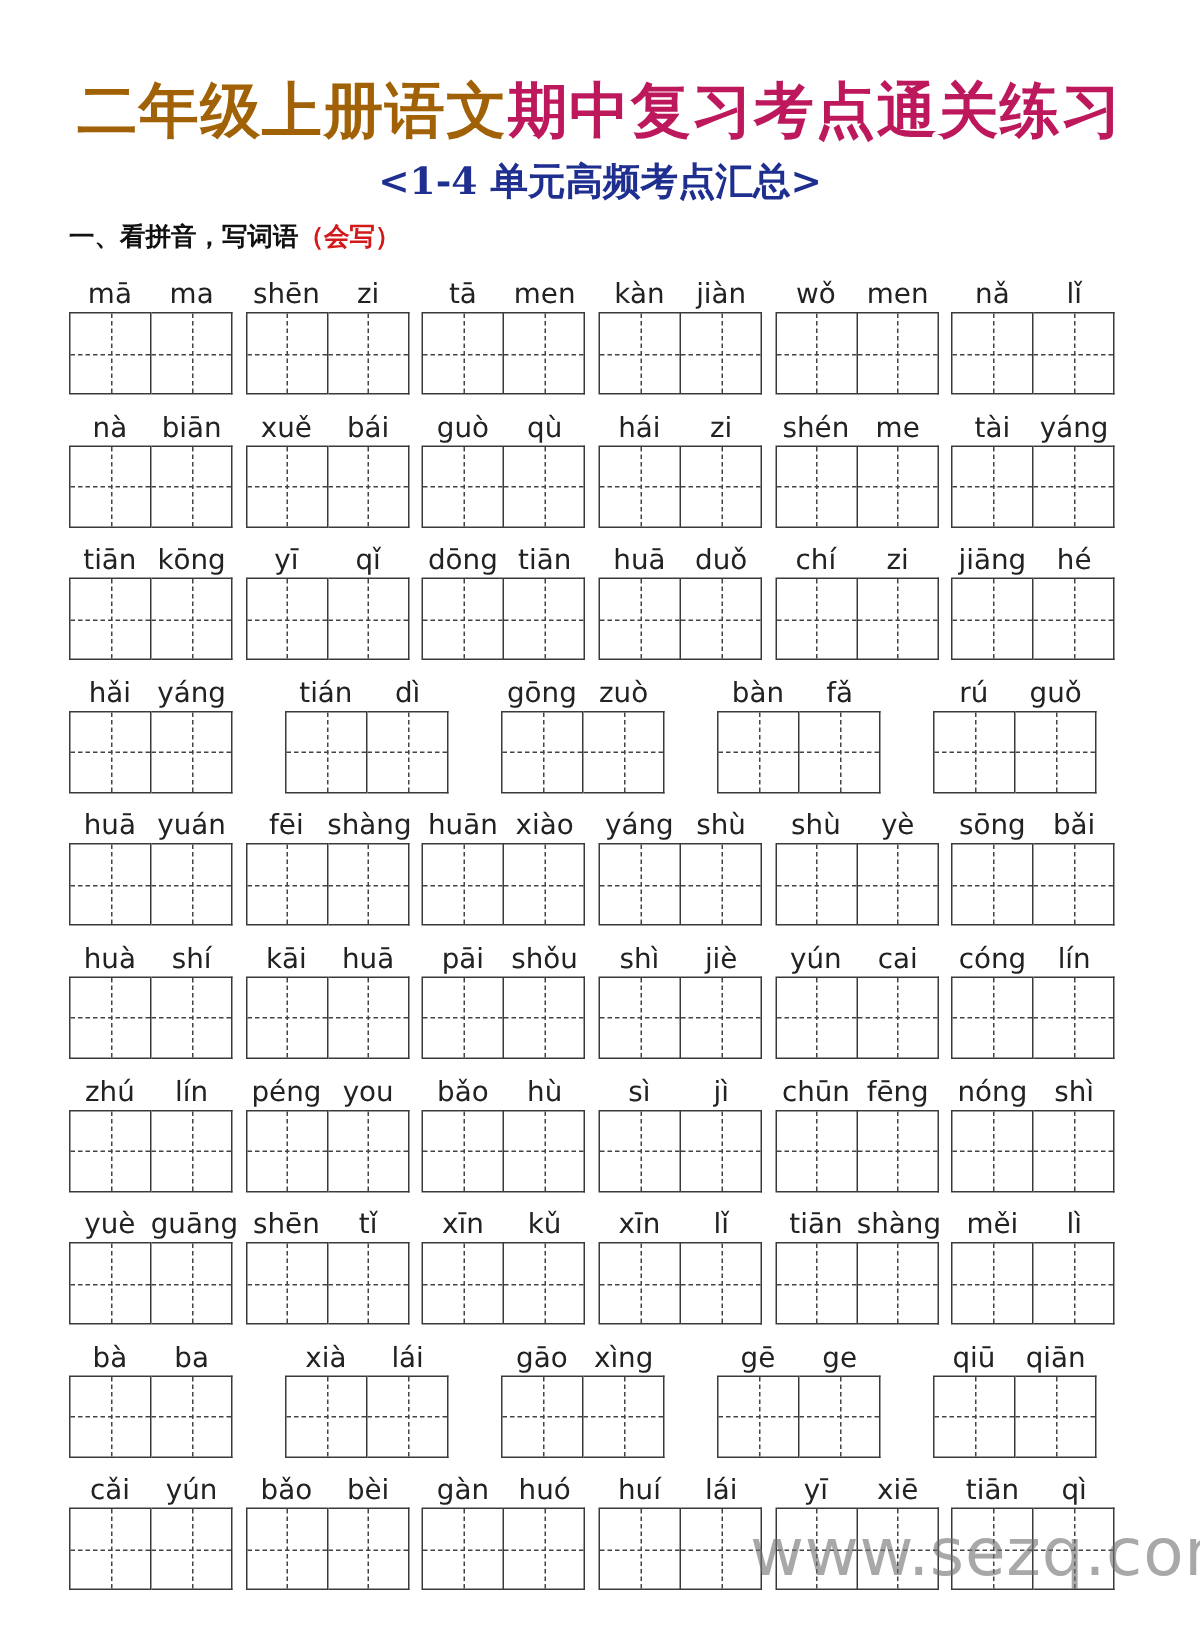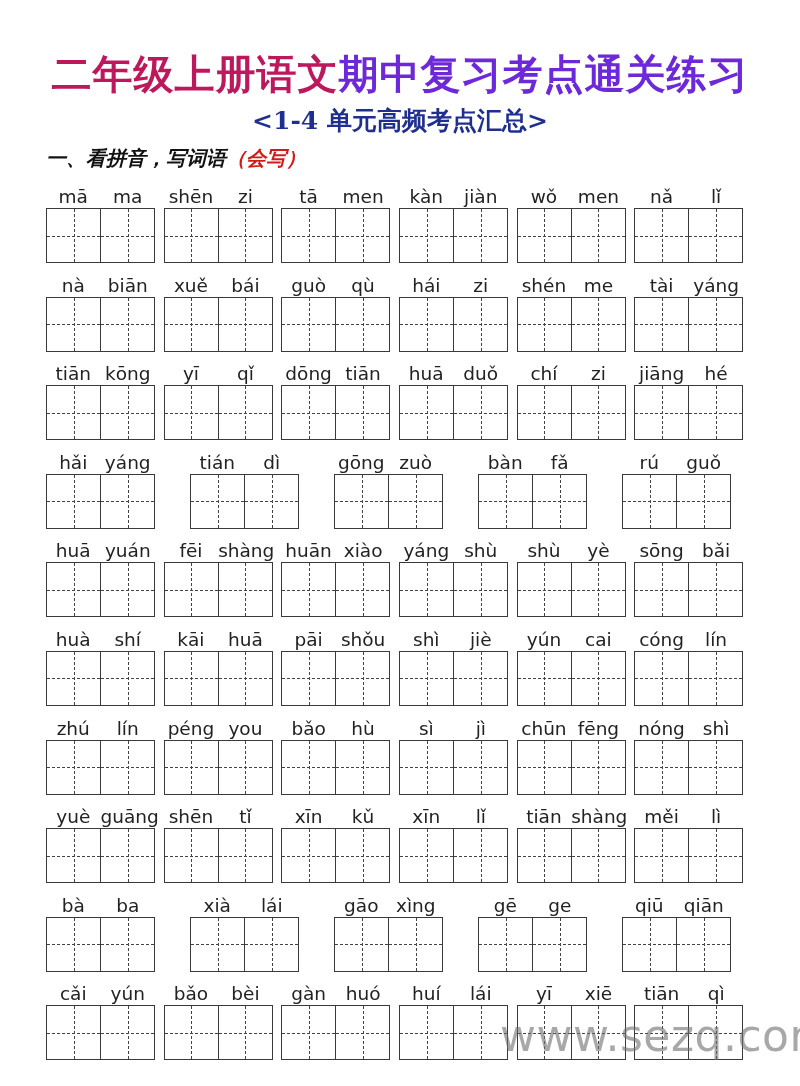--- a/index.html
+++ b/index.html
@@ -1,27 +1,27 @@
 <!DOCTYPE html>
 <html><head>
 <meta charset="utf-8">
 <style>
   html, body { margin: 0; padding: 0; background: #ffffff; }
   body { width: 800px; height: 1086px; position: relative; overflow: hidden;
          font-family: "DejaVu Sans", "Liberation Sans", sans-serif; color: #111; }
   .title { position: absolute; top: 48px; left: 0; width: 800px; text-align: center;
            font-family: "DejaVu Serif", "Liberation Serif", serif; font-weight: bold;
            font-size: 40px; letter-spacing: 1px; line-height: 52px; }
-  .title .black { color: #be185d; }
-  .title .red { color: #6d28d9; }
+  .title .black { color: #a16207; }
+  .title .red { color: #be185d; }
   .subtitle { position: absolute; top: 104px; left: 0; width: 800px; text-align: center;
               font-family: "DejaVu Serif", "Liberation Serif", serif; font-weight: bold;
               font-size: 25px; color: #1f2f8f; line-height: 34px; }
-  .section { position: absolute; top: 145px; left: 46px; font-size: 20px; font-weight: bold;
-             color: #111; line-height: 26px; font-style: italic; }
+  .section { position: absolute; top: 145px; left: 46px; font-size: 17px; font-weight: bold;
+             color: #111; line-height: 26px; }
   .section .hl { color: #d21a1a; }
   .grid { position: absolute; top: 180px; left: 46px; width: 706px; }
   .row { display: flex; justify-content: space-between; height: 88.6px; }
   .item { width: 130px; position: relative; }
   .py { display: flex; height: 28px; align-items: flex-end; }
   .py span { width: 54.5px; text-align: center; font-size: 18.5px; color: #222;
              font-family: "DejaVu Sans", sans-serif; line-height: 22px; }
   .boxes { display: flex; margin-top: 0; }
   .cell { width: 53px; height: 53px; border: 1.5px solid #3a3a3a; position: relative;
           box-sizing: content-box; }

